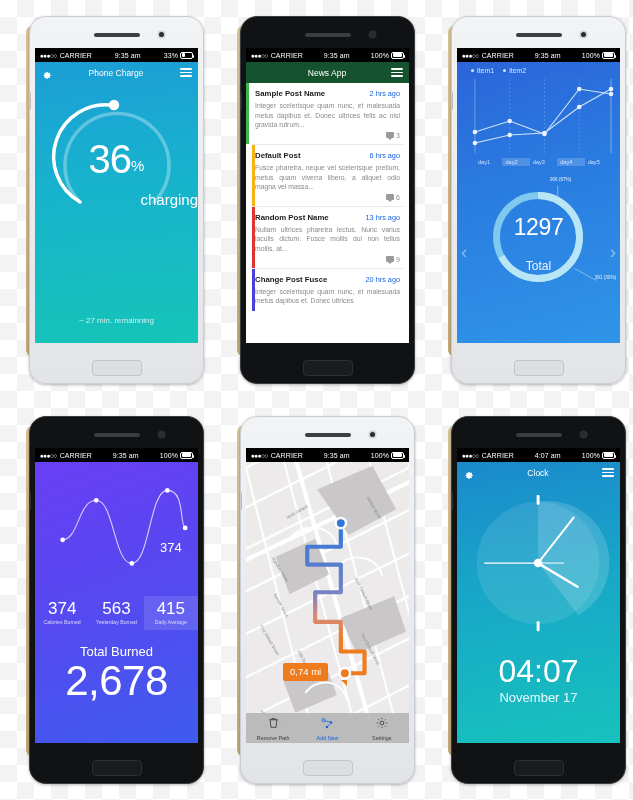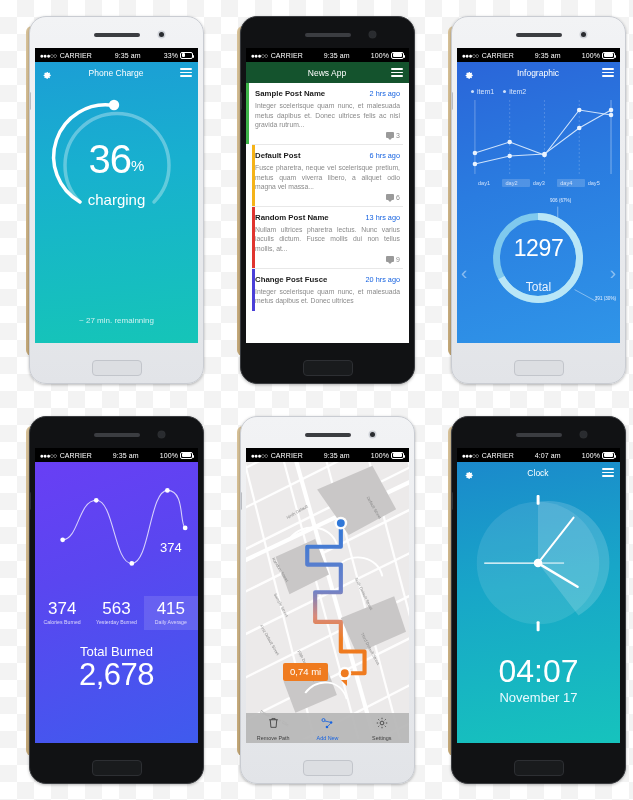--- a/index.html
+++ b/index.html
@@ -93,21 +93,21 @@
   .hamburger { width: 12px; display: flex; flex-direction: column; gap: 2px; }
   .hamburger i { display:block; height: 1.6px; background: #fff; border-radius: 1px; }
 
   
   .app-charge { height: 100%; background: linear-gradient(175deg,#1c9cd6 0%,#18b0cf 40%,#15c5b8 100%); position: relative; }
   .charge-body { position: relative; height: calc(100% - 35px); }
   .ring-wrap { position: absolute; left: 50%; top: 74px; transform: translate(-50%,-50%); }
   .pct { position: absolute; left: 50%; top: 76px; transform: translate(-50%,-50%); color: #fff; display:flex; align-items:flex-end; }
   .pct .num { font-size: 40px; font-weight: 300; line-height: .9; letter-spacing: -1px; }
   .pct .sym { font-size: 15px; font-weight: 300; margin-bottom: 3px; }
-  .charging-lbl { position: absolute; left: 0; right: 0; top: 108px; text-align: center; color: #fff; font-size: 15px; font-weight: 300; }
+  .charging-lbl { position: absolute; left: 0; right: 0; top: 108px; text-align: right; color: #fff; font-size: 15px; font-weight: 300; }
   .remain { position: absolute; left: 0; right: 0; bottom: 18px; text-align: center; color: rgba(255,255,255,.78); font-size: 8px; }
 
   
   .app-news { height: 100%; background: #fff; }
   .news-nav { background: #14532d; }
   .post { position: relative; padding: 6px 9px 5px 9px; }
   .post + .post { border-top: 1px solid #e8e8e8; margin: 0 6px; padding-left: 3px; padding-right: 3px; }
   .post-bar { position: absolute; left: 0; top: 0; bottom: 0; width: 2.6px; }
   .post-head { display: flex; align-items: baseline; gap: 4px; }
   .post-title { font-size: 7.8px; font-weight: bold; color: #1b1b1b; flex: 1; }
@@ -141,21 +141,21 @@
   .app-health { height: 100%; background: linear-gradient(160deg,#6a3ef5 0%,#5a46f0 40%,#3f5bee 100%); position: relative; }
   .hchart { position: relative; height: 120px; }
   .hval { position: absolute; font-size: 13px; color: #fff; font-weight: 300; }
   .stats { display: flex; margin-top: 14px; }
   .stat { flex: 1; text-align: center; padding: 4px 0 5px; }
   .stat.hl { background: rgba(255,255,255,.12); }
   .stat .sv { font-size: 17px; color: #fff; font-weight: 300; line-height: 1.05; }
   .stat .sl { font-size: 5.2px; color: #dcd8fb; margin-top: 1px; }
   .total { text-align: center; margin-top: 14px; }
   .total .tl { font-size: 13px; color: #fff; font-weight: 300; }
-  .total .tv { font-size: 31px; color: #fff; font-weight: 300; line-height: 1.05; letter-spacing: -.5px; }
+  .total .tv { font-size: 42px; color: #fff; font-weight: 300; line-height: 1.05; letter-spacing: -.5px; }
 
   
   .app-map { height: 100%; background: #eceaea; position: relative; overflow: hidden; }
   .map-svg { position: absolute; inset: 0; }
   .tooltip {
     position: absolute; left: 37px; top: 215px; background: #ef7b1f; color: #fff;
     font-size: 9.5px; padding: 3px 7px 4px; border-radius: 2px;
   }
   .tooltip::after {
     content: ''; position: absolute; left: 58px; bottom: -5px;
@@ -335,33 +335,20 @@
         <div class="lbtn"></div>
         <div class="screen">
           <div class="app-info">
             <div class="statusbar">
               <span class="sb-dots">●●●○○</span>
               <span class="sb-carrier">CARRIER</span>
               <span class="sb-time">9:35 am</span>
               <span class="sb-pct">100%</span>
               <span class="batt">
                   <i class="fill" style="right:.8px"></i>
-                </span>
-            </div>
-            <div class="navbar">
-              <span class="gear">
-                <svg viewBox="0 0 24 24" width="11" height="11">
-                    <path fill="#fff" d="M12 8a4 4 0 100 8 4 4 0 000-8zm9.4 2.6l-1.9-.3-.6-1.5 1.1-1.6-1.7-1.7-1.6 1.1-1.5-.6-.3-1.9h-2.4l-.3 1.9-1.5.6-1.6-1.1L7.1 7.3l1.1 1.6-.6 1.5-1.9.3v2.4l1.9.3.6 1.5-1.1 1.6 1.7 1.7 1.6-1.1 1.5.6.3 1.9h2.4l.3-1.9 1.5-.6 1.6 1.1 1.7-1.7-1.1-1.6.6-1.5 1.9-.3z"></path>
-                  </svg>
-              </span>
-              <span class="title">Infographic</span>
-              <span class="hamburger">
-                  <i></i>
-                  <i></i>
-                  <i></i>
                 </span>
             </div>
 
             <div class="legend">
               <span>
                   <i></i>
                   <b style="font-weight:normal">item1</b>
                 </span>
               <span>
                   <i></i>

